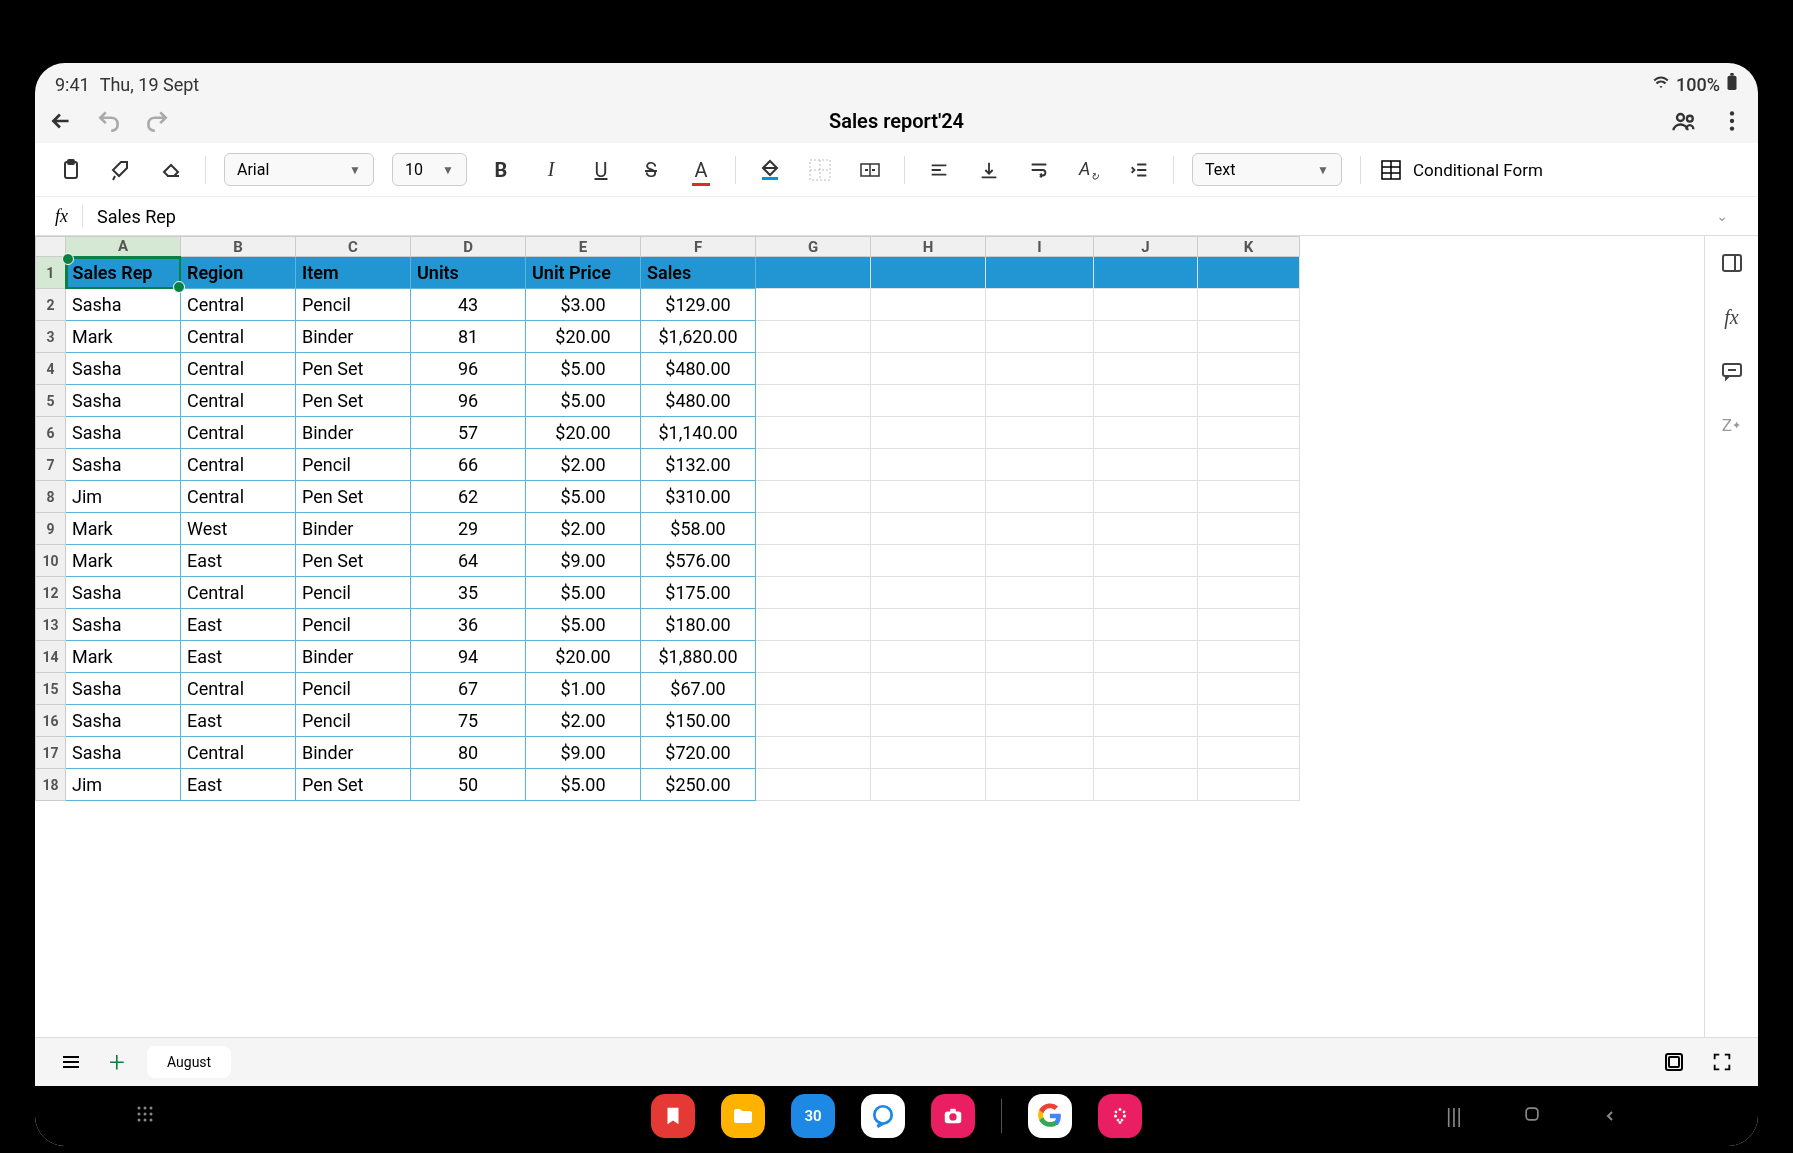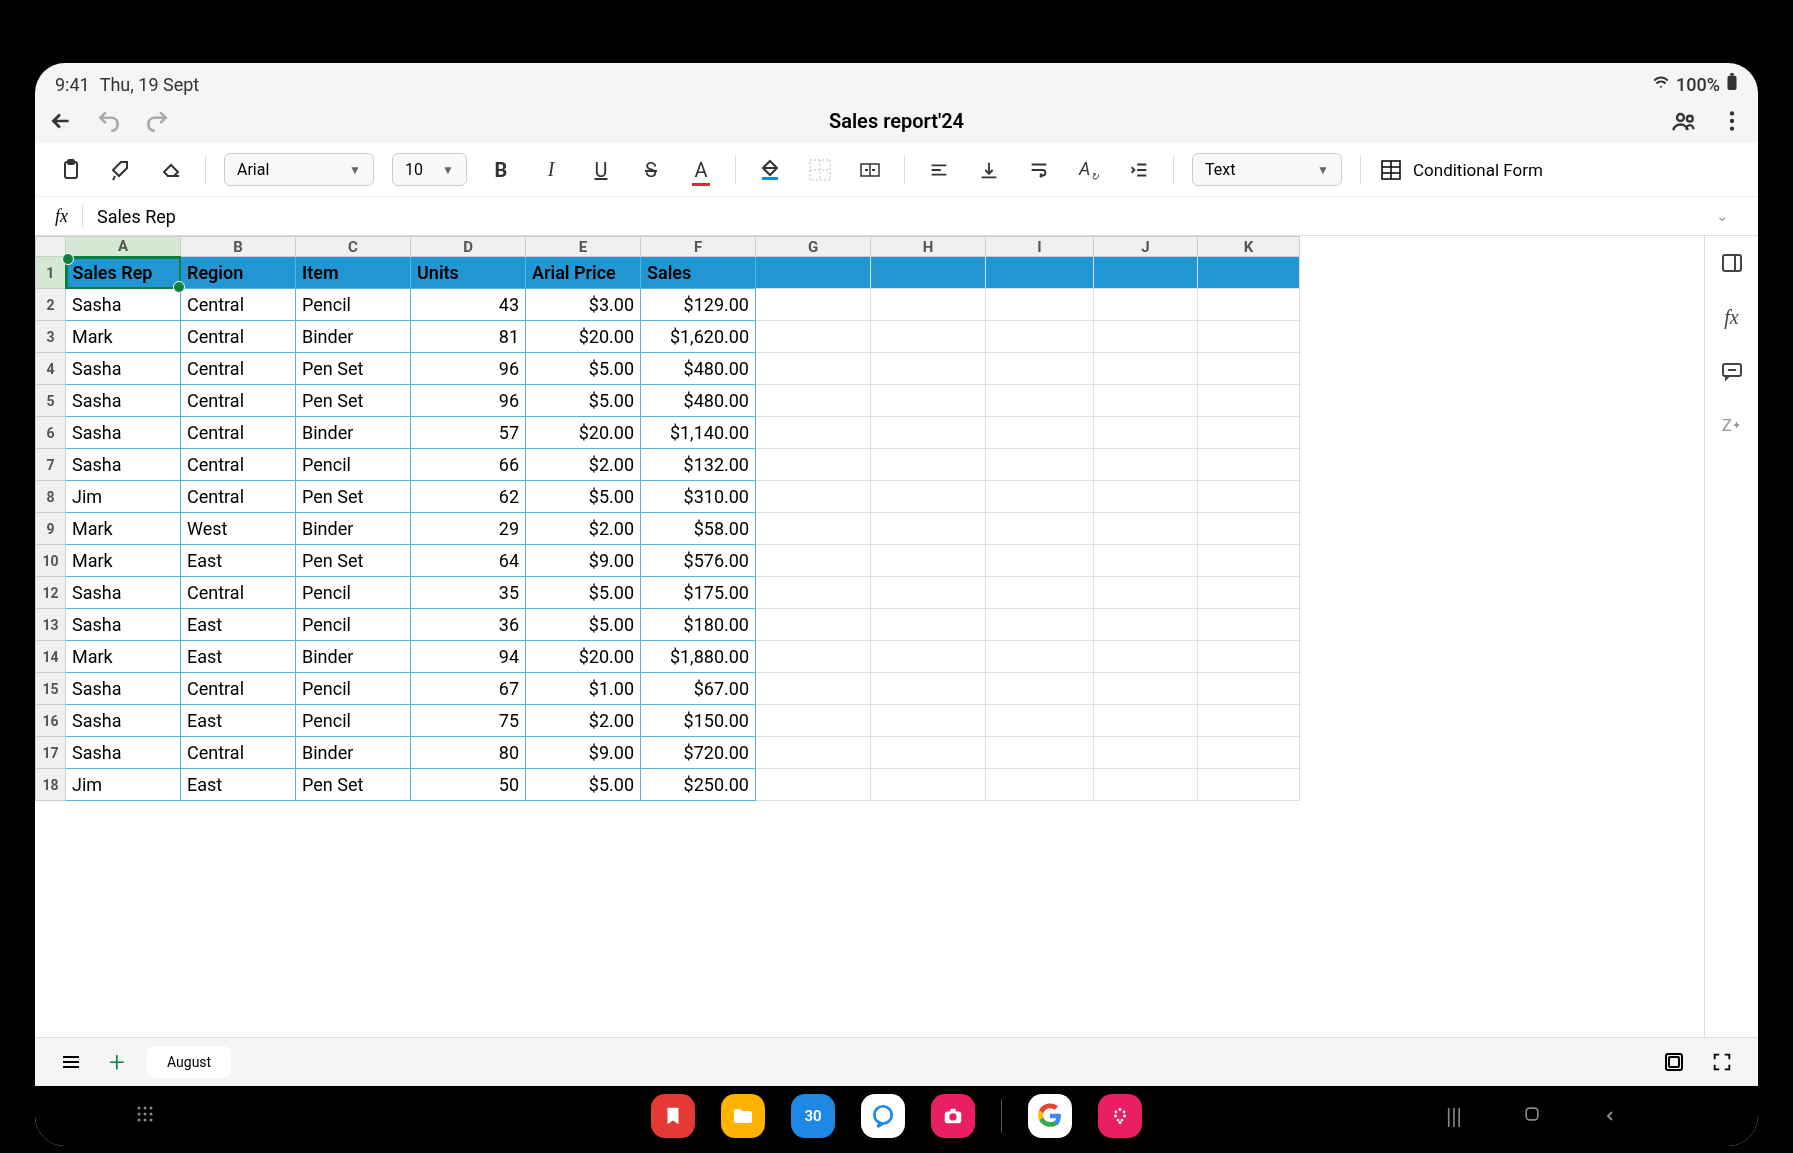--- a/index.html
+++ b/index.html
@@ -164,21 +164,21 @@
   content: '';
   position: absolute;
   width: 10px;
   height: 10px;
   background: #0b8043;
   border-radius: 50%;
   bottom: -5px;
   right: -5px;
   border: 1px solid #fff;
 }
-.num { text-align: right; }
+.num { text-align: center; }
 
 
 .right-sidebar {
   width: 54px;
   background: #fff;
   border-left: 1px solid #ddd;
   display: flex;
   flex-direction: column;
   align-items: center;
   padding-top: 14px;
@@ -429,21 +429,21 @@
                 <th class="col-header" style="width:108px">I</th>
                 <th class="col-header" style="width:104px">J</th>
                 <th class="col-header" style="width:102px">K</th>
               </tr>
               <tr class="header-row">
                 <th class="row-header selected">1</th>
                 <td class="cell selected">Sales Rep</td>
                 <td class="cell">Region</td>
                 <td class="cell">Item</td>
                 <td class="cell">Units</td>
-                <td class="cell">Arial Price</td>
+                <td class="cell">Unit Price</td>
                 <td class="cell">Sales</td>
                 <td class="cell empty"></td>
                 <td class="cell empty"></td>
                 <td class="cell empty"></td>
                 <td class="cell empty"></td>
                 <td class="cell empty"></td>
               </tr>
               <tr>
                 <th class="row-header">2</th>
                 <td class="cell">Sasha</td>

